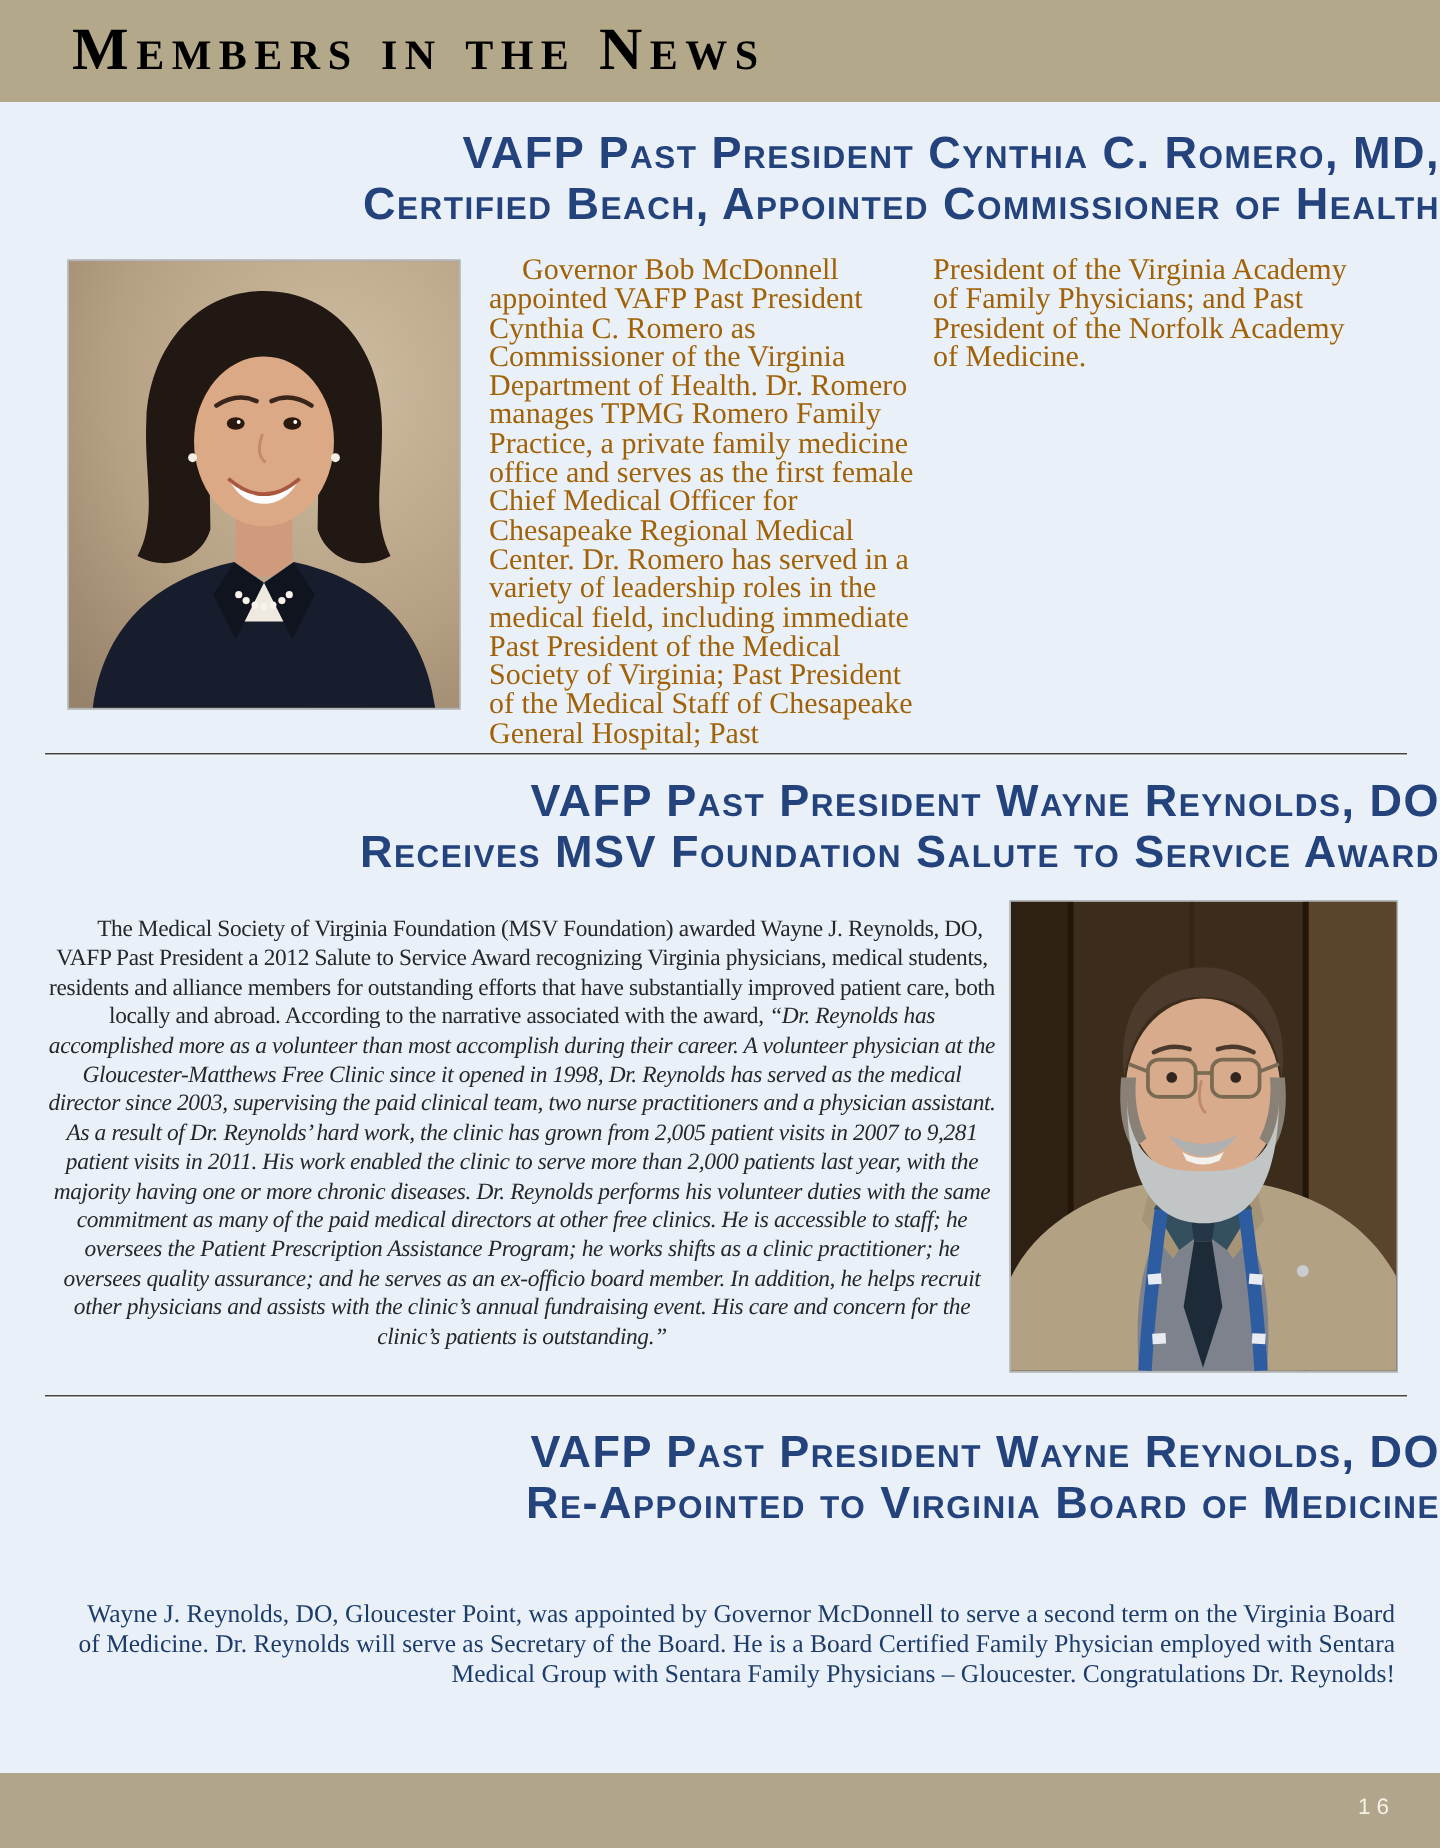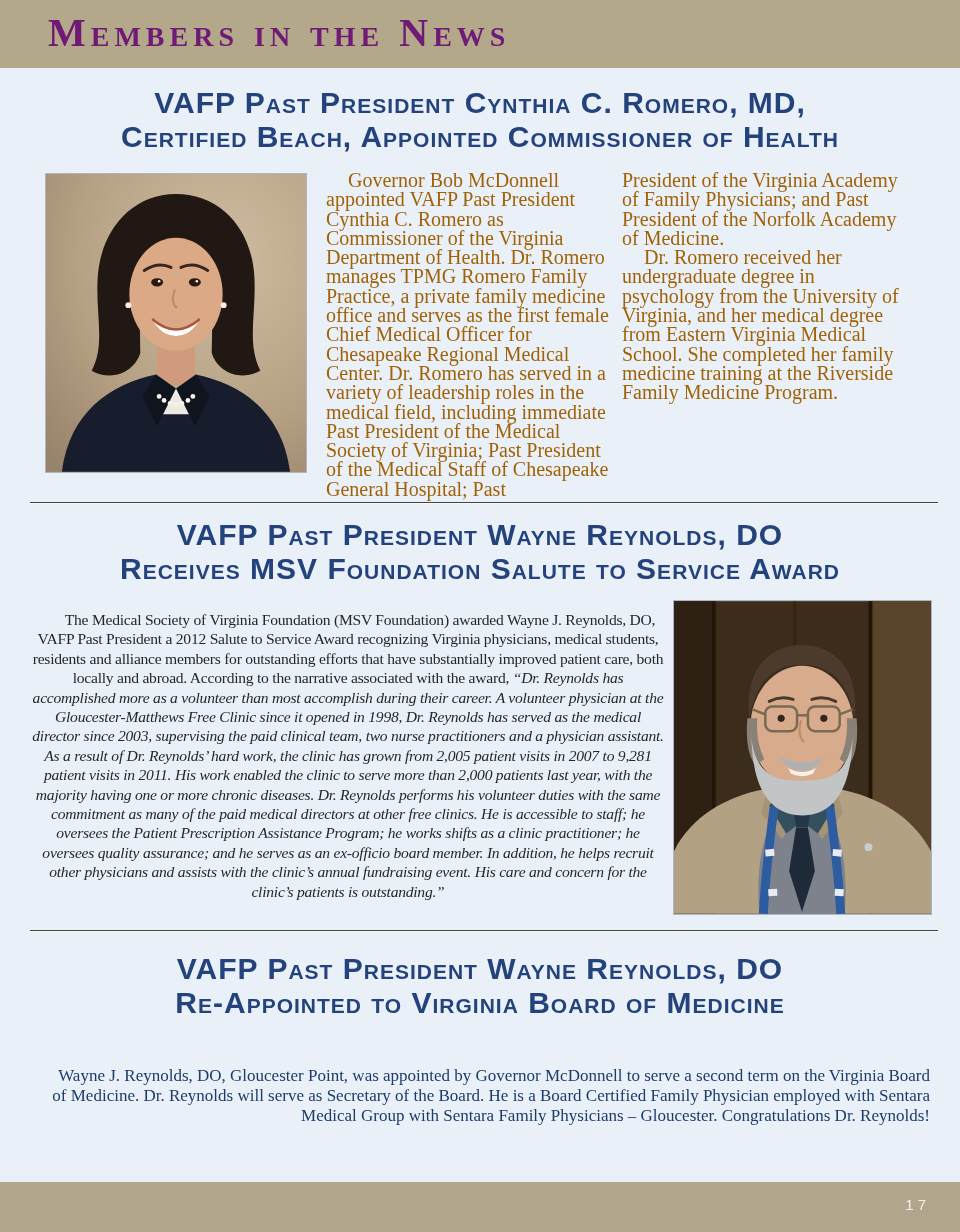--- a/index.html
+++ b/index.html
@@ -11,25 +11,25 @@
   }
   
   .banner {
     position:absolute; top:0; left:0; width:960px; height:68px;
     background:#b4a88a;
   }
   .banner h1 {
     font-family:"Liberation Serif", serif;
     font-variant:small-caps; font-weight:bold;
     font-size:40px; line-height:66px; letter-spacing:5px;
-    color:#701a75; padding-left:48px; white-space:nowrap;
+    color:#000000; padding-left:48px; white-space:nowrap;
   }
   
   .art-title {
-    position:absolute; left:0; width:960px; text-align:center;
+    position:absolute; left:0; width:960px; text-align:right;
     font-family:"Liberation Sans", sans-serif;
     font-variant:small-caps; font-weight:bold;
     font-size:30px; line-height:34px; letter-spacing:1px;
     color:#24437c;
   }
   .art-title span { display:block; }
   #t1 { top:86px; }
   #t2 { top:518px; }
   #t3 { top:952px; }
   
@@ -130,21 +130,20 @@
         <circle cx="148" cy="224" r="2.4"></circle>
       </g>
     </svg>
   </div>
 
   <div class="a1col" id="a1c1">
     <p class="indent">Governor Bob McDonnell appointed VAFP Past President Cynthia C. Romero as Commissioner of the Virginia Department of Health. Dr. Romero manages TPMG Romero Family Practice, a private family medicine office and serves as the first female Chief Medical Officer for Chesapeake Regional Medical Center. Dr. Romero has served in a variety of leadership roles in the medical field, including immediate Past President of the Medical Society of Virginia; Past President of the Medical Staff of Chesapeake General Hospital; Past</p>
   </div>
   <div class="a1col" id="a1c2">
     <p>President of the Virginia Academy of Family Physicians; and Past President of the Norfolk Academy of Medicine.</p>
-    <p class="indent">Dr. Romero received her undergraduate degree in psychology from the University of Virginia, and her medical degree from Eastern Virginia Medical School.  She completed her family medicine training at the Riverside Family Medicine Program.</p>
   </div>
 
   <div class="rule" id="rule1"></div>
 
   <div class="art-title" id="t2">
     <span>VAFP Past President Wayne Reynolds, DO</span>
     <span>Receives MSV Foundation Salute to Service Award</span>
   </div>
 
   <p id="a2body"><span>The Medical Society of Virginia Foundation (MSV Foundation) awarded Wayne J. Reynolds, DO, VAFP Past President a 2012 Salute to Service Award recognizing Virginia physicians, medical students, residents and alliance members for outstanding efforts that have substantially improved patient care, both locally and abroad.   According to the narrative associated with the award, </span><span class="quote">“Dr. Reynolds has accomplished more as a volunteer than most accomplish during their career.  A volunteer physician at the Gloucester-Matthews Free Clinic since it opened in 1998, Dr. Reynolds has served as the medical director since 2003, supervising the paid clinical team, two nurse practitioners and a physician assistant.  As a result of Dr. Reynolds’ hard work, the clinic has grown from 2,005 patient visits in 2007 to 9,281 patient visits in 2011.  His work enabled the clinic to serve more than 2,000 patients last year, with the majority having one or more chronic diseases. Dr. Reynolds performs his volunteer duties with the same commitment as many of the paid medical directors at other free clinics.  He is accessible to staff; he oversees the Patient Prescription Assistance Program; he works shifts as a clinic practitioner; he oversees quality assurance; and he serves as an ex-officio board member. In addition, he helps recruit other physicians and assists with the clinic’s annual fundraising event. His care and concern for the clinic’s patients is outstanding.”</span></p>
@@ -196,16 +195,16 @@
   <div class="rule" id="rule2"></div>
 
   <div class="art-title" id="t3">
     <span>VAFP Past President Wayne Reynolds, DO</span>
     <span>Re-Appointed to Virginia Board of Medicine</span>
   </div>
 
   <p id="a3body">Wayne J. Reynolds, DO, Gloucester Point, was appointed by Governor McDonnell to serve a second term on the Virginia Board of Medicine.  Dr. Reynolds will serve as Secretary of the Board.  He is a Board Certified Family Physician employed with Sentara Medical Group with Sentara Family Physicians – Gloucester.  Congratulations Dr. Reynolds!</p>
 
   <div class="footer">
-    <span class="pagenum">17</span>
+    <span class="pagenum">16</span>
   </div>
 
 </div>
 
 </body></html>

